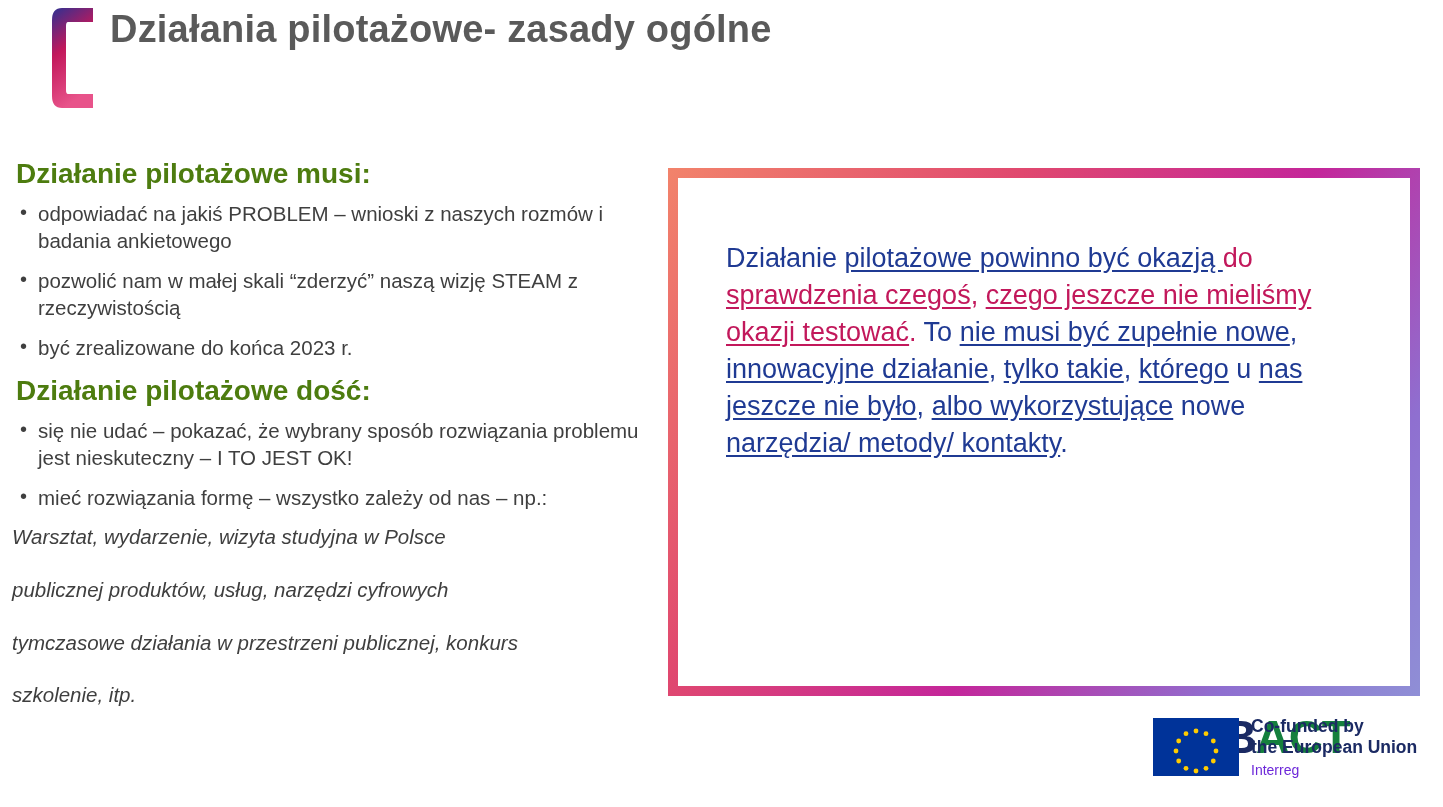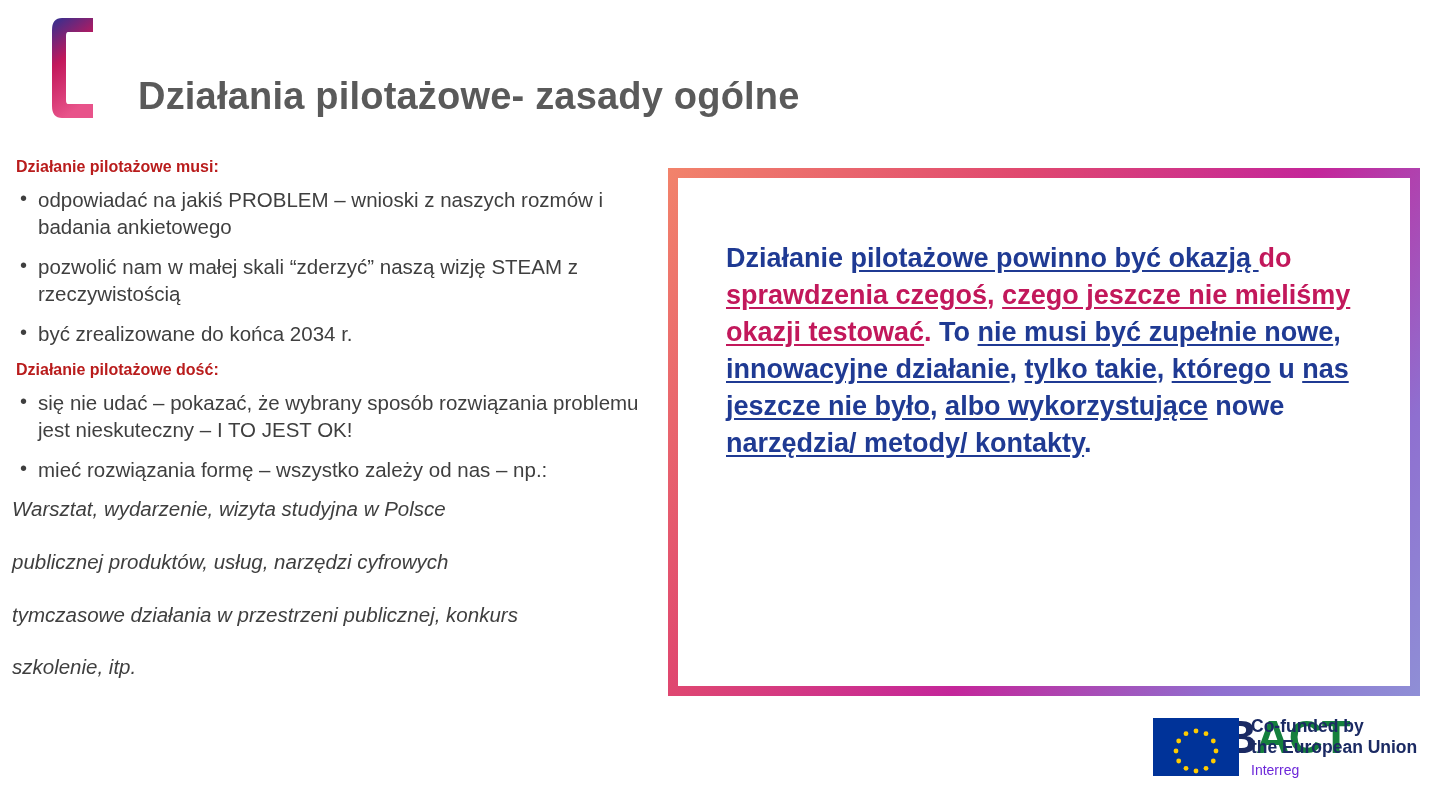--- a/index.html
+++ b/index.html
@@ -12,25 +12,25 @@
     height: 807px;
     position: relative;
     overflow: hidden;
     font-family: "Liberation Sans", sans-serif;
     color: #404040;
   }
 
   
   .slide-header {
     position: absolute;
-    top: 18px;
+    top: 8px;
     left: 52px;
     display: flex;
-    align-items: flex-end;
-    gap: 44px;
+    align-items: flex-start;
+    gap: 16px;
   }
   .bracket-logo {
     position: relative;
     width: 42px;
     height: 100px;
   }
   .bracket-logo svg { display: block; }
 
   .slide-title {
     font-size: 38px;
@@ -41,23 +41,23 @@
   }
 
   
   .left-col {
     position: absolute;
     top: 158px;
     left: 12px;
     width: 660px;
   }
   .lead {
-    color: #b91c1c;
-    font-weight: bold;
-    font-size: 16px;
+    color: #4d7c0f;
+    font-weight: bold;
+    font-size: 28px;
     margin: 0 0 10px 4px;
   }
   .lead.second { margin-top: 14px; }
 
   ul.bullets {
     list-style: none;
     margin: 0;
     padding: 0;
   }
   ul.bullets li {
@@ -102,21 +102,21 @@
   .gradient-frame .inner {
     width: 100%;
     height: 100%;
     background: #ffffff;
     box-sizing: border-box;
     padding: 62px 40px 30px 48px;
   }
   .callout {
     font-size: 27px;
     line-height: 1.37;
-    font-weight: bold;
+    font-weight: normal;
     color: #1f3a93;
   }
   .callout .u { text-decoration: underline; text-underline-offset: 3px; }
   .callout .pink { color: #c2185b; }
   .callout .blue { color: #1f3a93; }
   .callout .plain { text-decoration: none; }
 
   
   .urbact-logo {
     position: absolute;
@@ -177,21 +177,21 @@
   <div class="slide-title">Działania pilotażowe- zasady ogólne</div>
 </div>
 
 <div class="left-col">
 
   <p class="lead">Działanie pilotażowe musi:</p>
 
   <ul class="bullets">
     <li>odpowiadać na jakiś PROBLEM – wnioski z naszych rozmów i badania ankietowego</li>
     <li>pozwolić nam w małej skali “zderzyć” naszą wizję STEAM z rzeczywistością</li>
-    <li>być zrealizowane do końca 2034 r.</li>
+    <li>być zrealizowane do końca 2023 r.</li>
   </ul>
 
   <p class="lead second">Działanie pilotażowe dość:</p>
 
   <ul class="bullets">
     <li>się nie udać – pokazać, że wybrany sposób rozwiązania problemu jest nieskuteczny – I TO JEST OK!</li>
     <li>mieć rozwiązania formę – wszystko zależy od nas – np.:</li>
   </ul>
 
   <div class="plain-lines">

